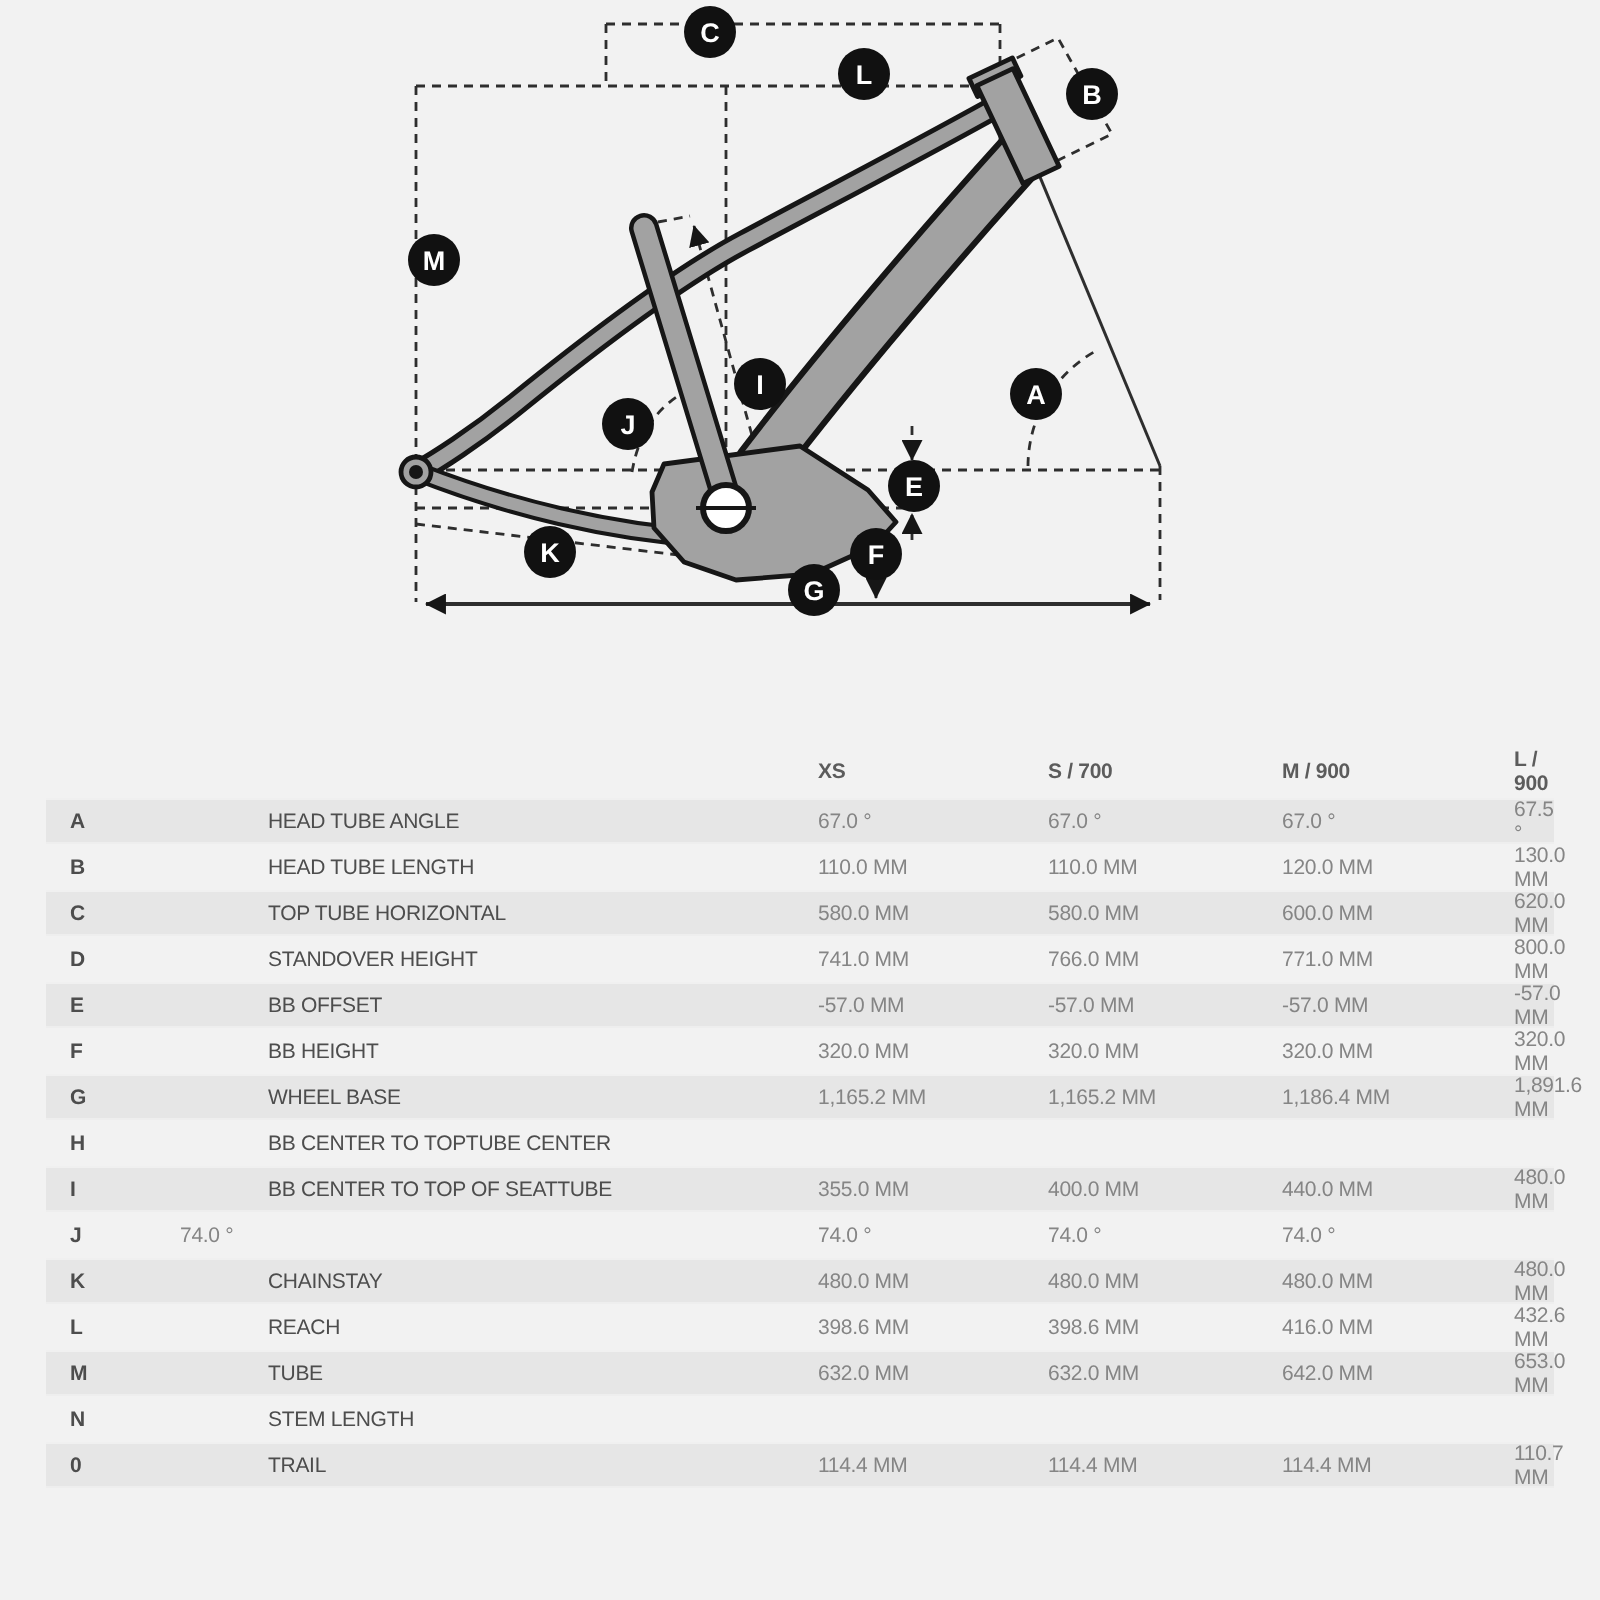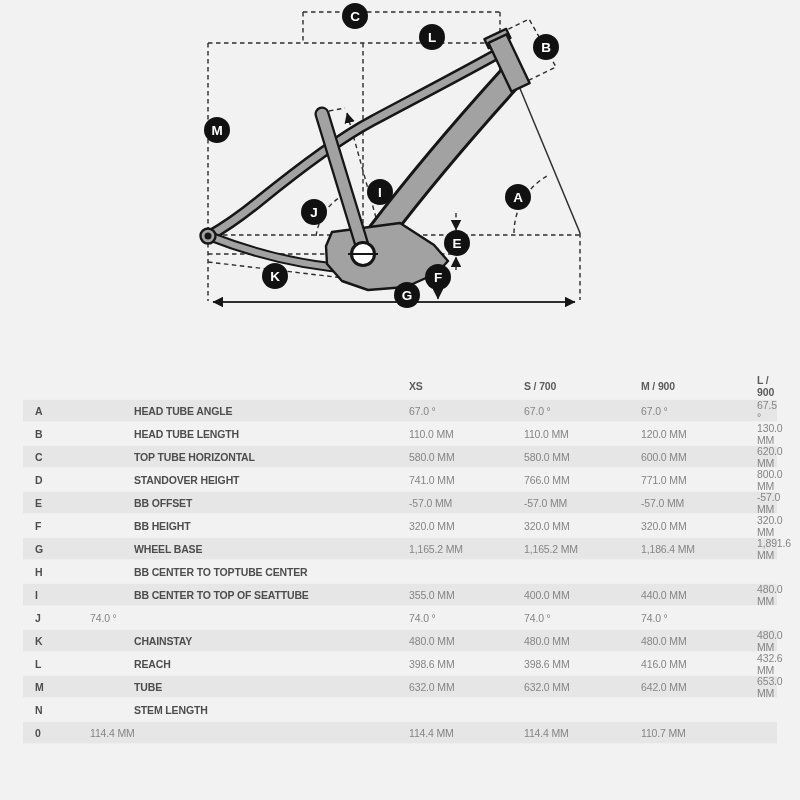--- a/index.html
+++ b/index.html
@@ -31,21 +31,21 @@
   .tube-o{fill:none;stroke:var(--frame_outline,#161616);stroke-linecap:round;stroke-linejoin:round;}
   .tube-i{fill:none;stroke:var(--frame_fill,#a2a2a2);stroke-linecap:round;stroke-linejoin:round;}
   .solid-fill{fill:var(--frame_fill,#a2a2a2);stroke:var(--frame_outline,#161616);stroke-width:2.4;stroke-linejoin:round;}
 
   .geo-table{position:absolute;left:23px;top:372px;width:754px;font-size:10.5px;letter-spacing:-0.15px;}
   .thead,.trow{display:grid;grid-template-columns:35px 287px 83px 85px 84px 1fr;align-items:center;gap:32px;}
   .thead{height:27px;}
   .trow{height:23px;}
   .trow.odd{background:var(--row_odd_bg,#e6e6e6);box-shadow:inset 0 1px 0 #f0f0f0, inset 0 -1px 0 #eeeeee;}
   .cell-key{padding-left:12px;font-weight:bold;color:var(--label_col,#4d4d4d);}
-  .cell-label{font-weight:bold;color:var(--label_col,#4d4d4d);padding-left:44px;}
+  .cell-label{font-weight:normal;color:var(--label_col,#4d4d4d);padding-left:44px;}
   .cell-val{color:var(--value_col,#858585);}
   .thead .cell-val{color:#5c5c5c;font-weight:bold;}
 </style>
 </head>
 <body>
 
 <div class="diagram-wrap">
   <svg width="800" height="340" viewBox="0 0 800 340">
     <defs>
       <marker id="arr" viewBox="0 0 10 10" refX="9.5" refY="5" markerWidth="10.5" markerHeight="10.5" markerUnits="userSpaceOnUse" orient="auto-start-reverse">
@@ -274,19 +274,20 @@
       <div class="trow even">
         <span class="cell-key">N</span>
         <span class="cell-label">STEM LENGTH</span>
         <span class="cell-val"></span>
         <span class="cell-val"></span>
         <span class="cell-val"></span>
         <span class="cell-val"></span>
       </div>
       <div class="trow odd">
         <span class="cell-key">0</span>
+        <span class="cell-label">TRAIL</span>
         <span class="cell-val">114.4 MM</span>
         <span class="cell-val">114.4 MM</span>
         <span class="cell-val">114.4 MM</span>
         <span class="cell-val">110.7 MM</span>
       </div>
     </div>
 </div>
 
 </body></html>

